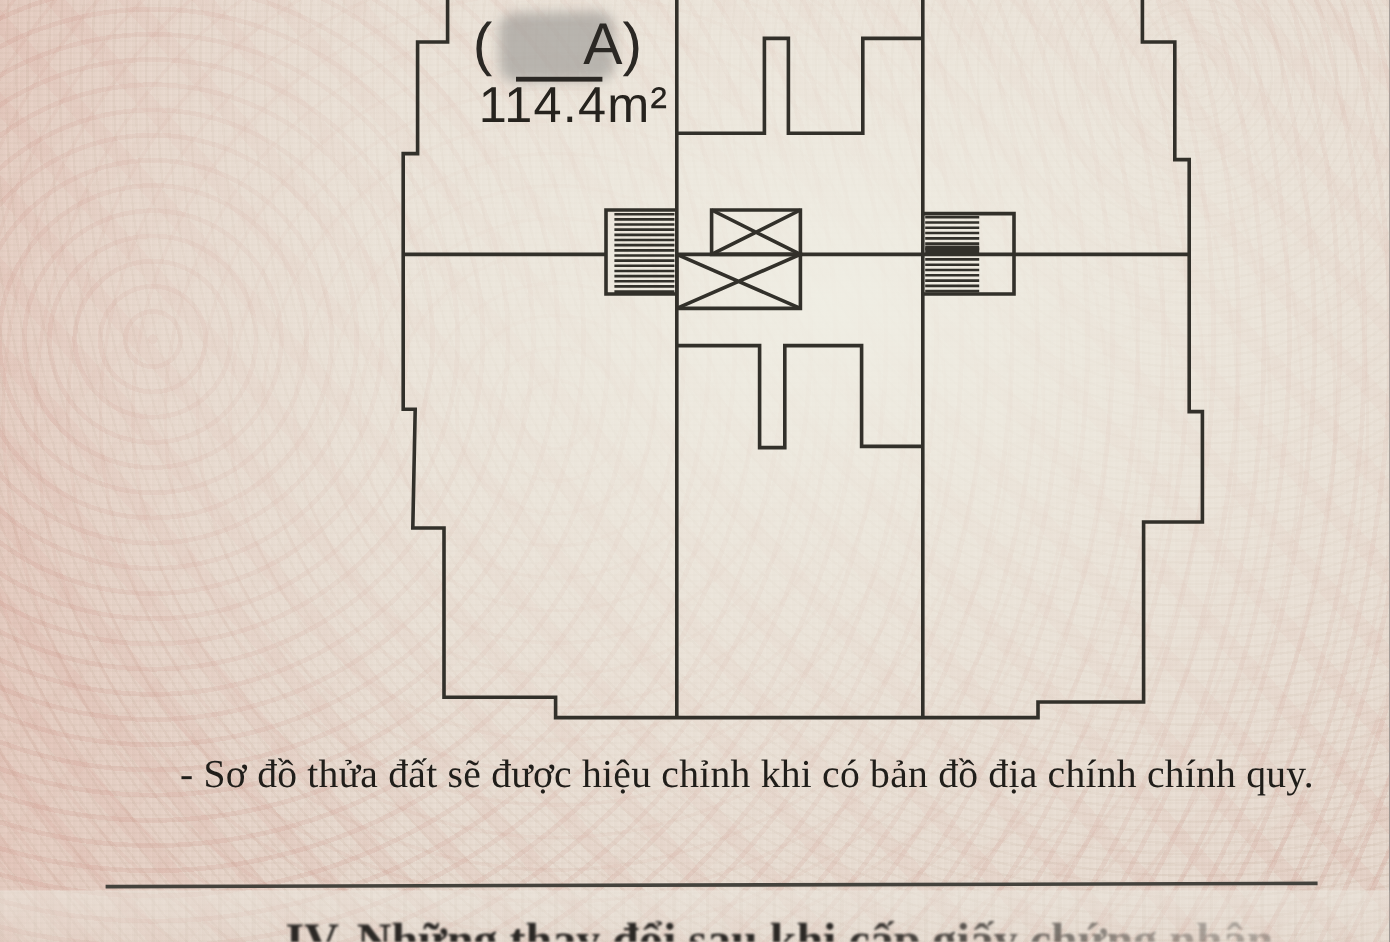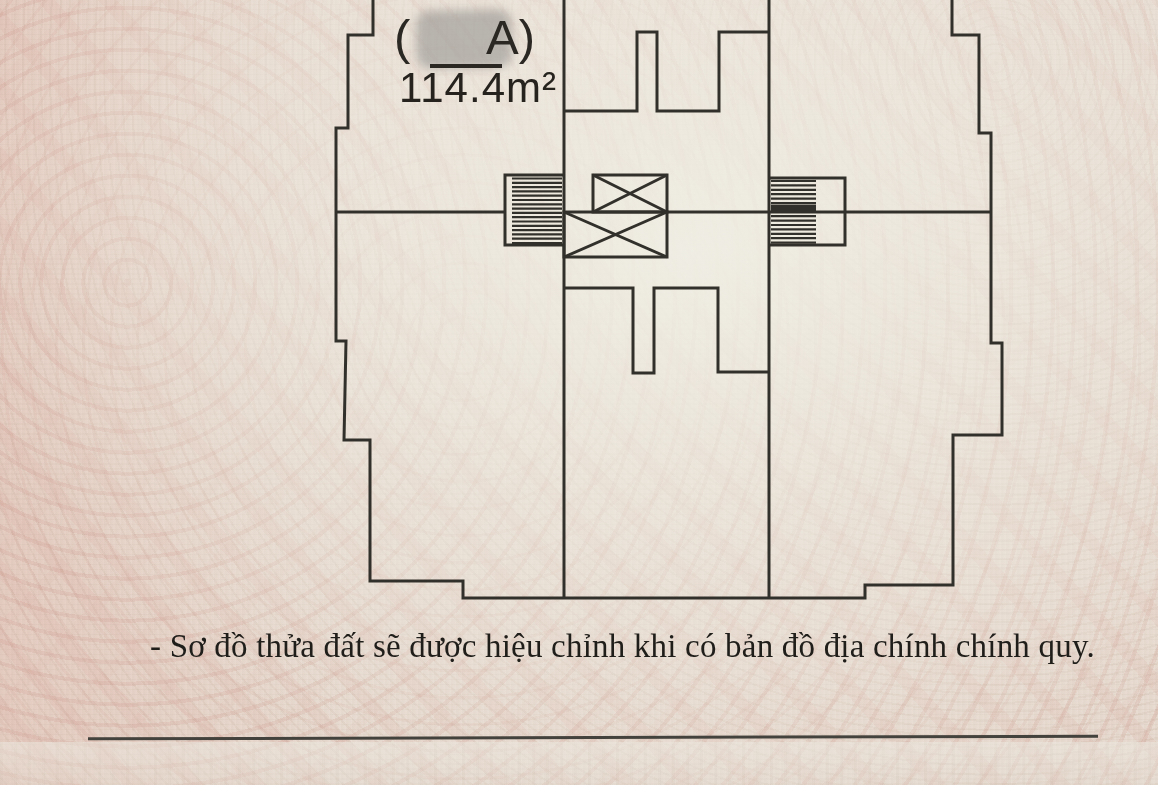--- a/index.html
+++ b/index.html
@@ -129,14 +129,15 @@
     <div class="redaction"></div>
     <span class="paren" style="left:486px;top:13px;">A)</span>
     <div class="fraction-bar"></div>
     <div class="area-value">114.4m²</div>
   </div>
 
   <div class="caption">- Sơ đồ thửa đất sẽ được hiệu chỉnh khi có bản đồ địa chính chính quy.</div>
 
   <div class="lower-section"></div>
   <div class="section-rule"></div>
+  <div class="section-heading">IV. Những thay đổi sau khi cấp giấy chứng nhận</div>
 
 </div>
 
 </body></html>

